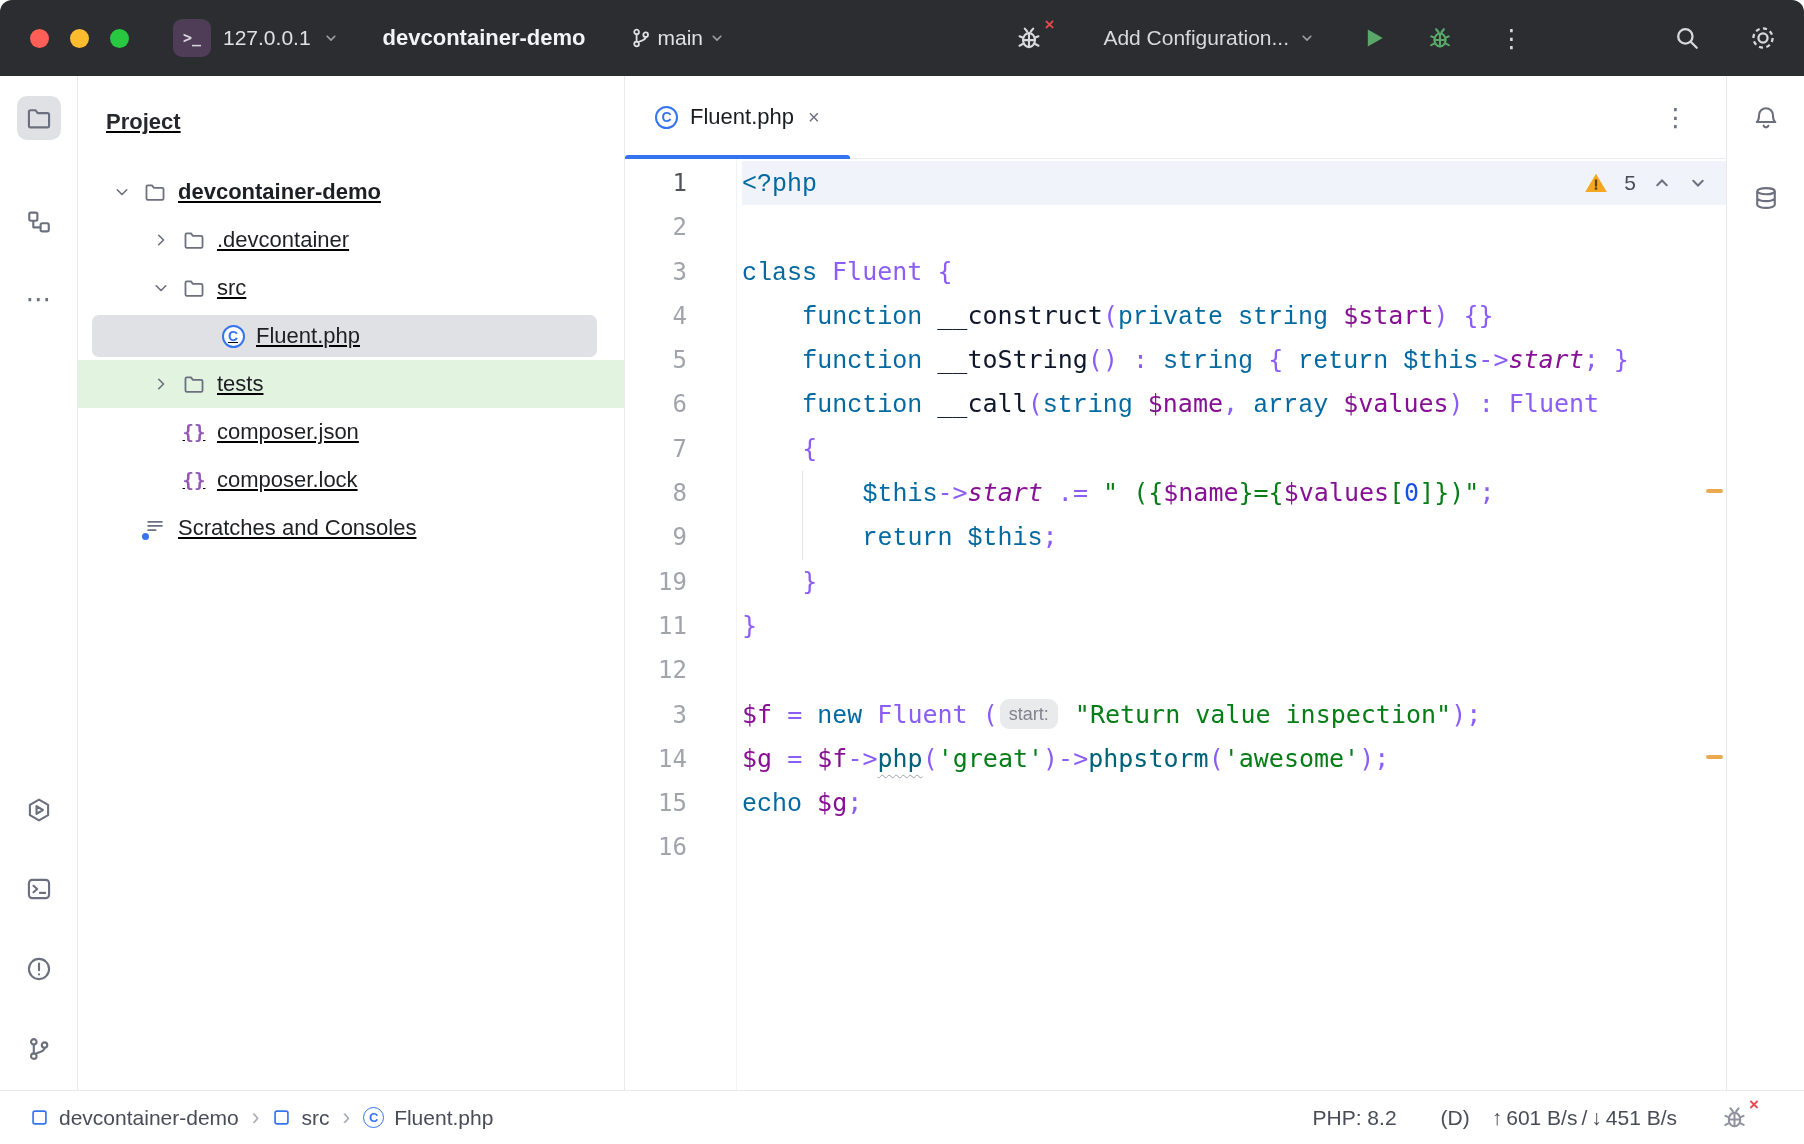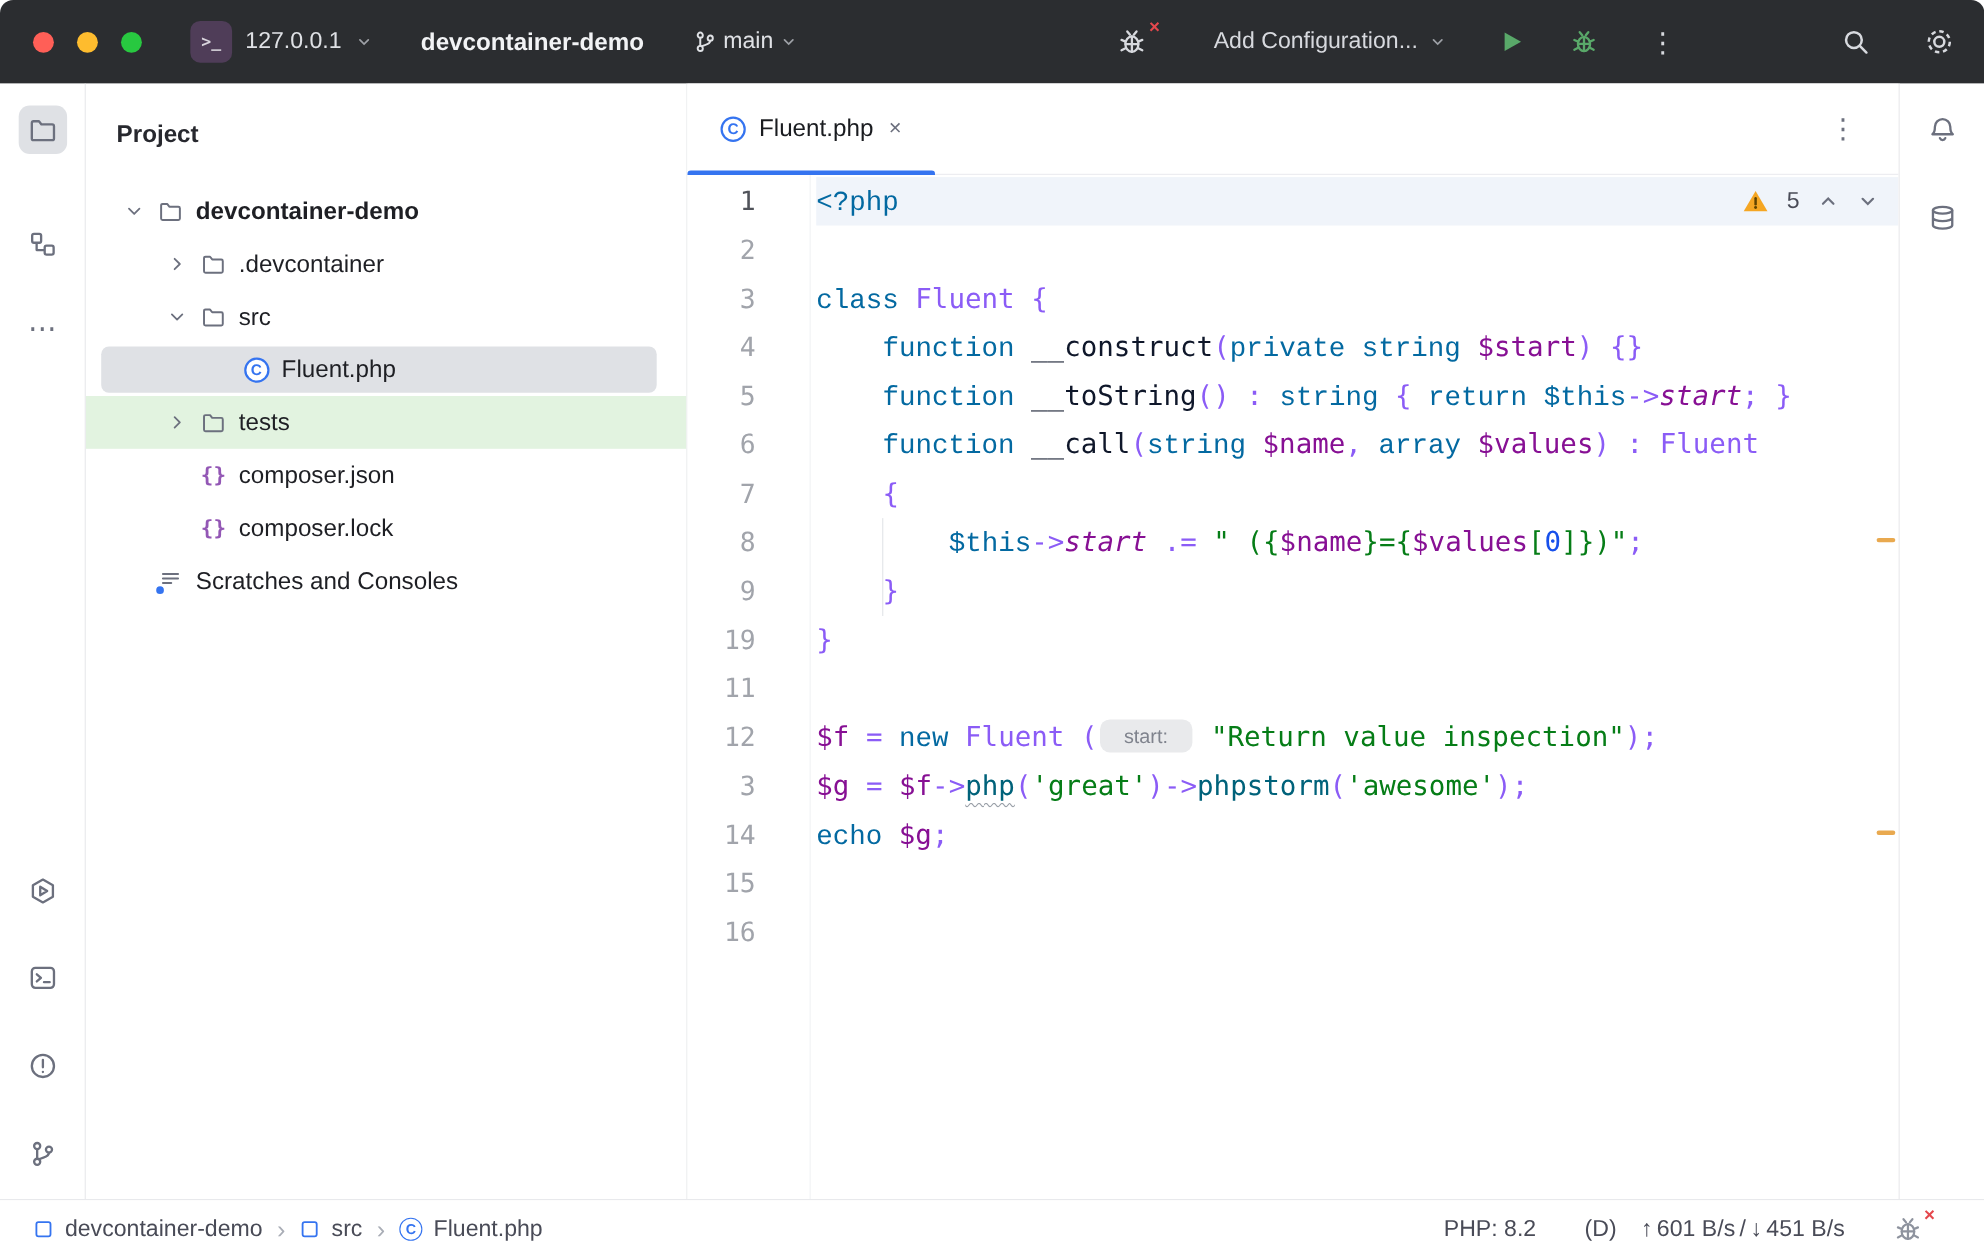--- a/index.html
+++ b/index.html
@@ -37,21 +37,21 @@
   .main { flex:1; display:flex; min-height:0; }
   .left-strip { width:78px; flex:none; position:relative; background:#fff; border-right:1px solid #E8E9EC; color:#6C707E; }
   .right-strip { width:78px; flex:none; position:relative; background:#fff; border-left:1px solid #E8E9EC; color:#6C707E; }
   .lt { position:absolute; left:50%; transform:translateX(-50%); width:44px; height:44px; border-radius:10px;
         display:flex; align-items:center; justify-content:center; cursor:pointer; }
   .lt svg { width:26px; height:26px; }
   .lt.active { background:#DFE1E5; }
   .lt .more-glyph { font-size:26px; color:#6C707E; font-family:"DejaVu Sans",sans-serif; }
 
   
-  .project-panel { width:547px; flex:none; background:#fff; border-right:1px solid #E8E9EC; overflow:hidden; }
+  .project-panel { width:547px; flex:none; background:#fff; border-right:1px solid #E8E9EC; overflow:hidden;text-decoration:underline; }
   .panel-header { height:92px; display:flex; align-items:center; padding-left:28px; font-size:22px; font-weight:700; color:#27282E; }
   .tree-row { position:relative; height:48px; display:flex; align-items:center; cursor:pointer; }
   .tree-row > * { position:relative; z-index:1; }
   .tree-row.selected::before { content:""; position:absolute; left:14px; right:27px; top:3px; bottom:3px;
         background:#DFE1E5; border-radius:7px; z-index:0; }
   .tree-row.hl { background:#E2F3E0; }
   .chev { width:28px; display:flex; justify-content:center; color:#6C707E; }
   .chev svg { width:20px; height:20px; }
   .ticon { width:26px; margin-left:6px; display:flex; justify-content:center; align-items:center; color:#6C707E; }
   .ticon svg { width:22px; height:22px; }
@@ -82,21 +82,21 @@
   .code-col { flex:1; padding-top:2px; padding-left:5px; border-left:1px solid #F1F2F4; position:relative; }
   .cline { height:44.3px; line-height:44.3px; white-space:pre; font:25px/44.3px "DejaVu Sans Mono",monospace; color:#080808; }
   .cline.cur { background:#F0F4FA; }
   .indent-guide { position:absolute; left:65px; top:312px; height:89px; width:1px; background:#E2E4E8; }
   .seg-p { color:#8b5cf6; } .seg-k { color:#0369a1;font-family:Liberation Mono, monospace; } .seg-d { color:#0f172a; }
   .seg-v { color:#871094; } .seg-f { color:#871094; font-style:italic; }
   .seg-s { color:#067D17; } .seg-m { color:#00627A; } .seg-n { color:#1750EB; }
   .seg-w { color:#00627A; text-decoration-line:underline; text-decoration-style:wavy;
            text-decoration-color:#9AA0A8; text-decoration-thickness:1px; text-underline-offset:7px; }
   .inlay { display:inline-block; vertical-align:middle; background:#E9EAEC; color:#7F838D;
-           font:18px/30px "Liberation Sans",sans-serif; border-radius:9px; padding:0 22px; margin:0 2px 4px 2px; }
+           font:18px/30px "Liberation Sans",sans-serif; border-radius:9px; padding:0 9px; margin:0 2px 4px 2px; }
   .inspect-widget { position:absolute; top:12px; right:18px; display:flex; align-items:center; gap:16px;
                     color:#494B57; font-size:21px; cursor:pointer; }
   .inspect-widget svg.warn { width:24px; height:24px; }
   .inspect-widget svg.nav { width:20px; height:20px; color:#6C707E; }
   .mark { position:absolute; right:3px; width:17px; height:4px; border-radius:2px; background:#E9A94F; }
   .mark1 { top:330px; } .mark2 { top:596px; }
 
   
   .statusbar { height:54px; flex:none; border-top:1px solid #E8E9EC; background:#fff; display:flex;
                align-items:center; padding:0 56px 0 30px; font-size:21px; color:#494B57; }
@@ -364,20 +364,21 @@
         <div class="code-col">
           <div class="indent-guide"></div>
         <div class="cline cur"><span class="seg-k">&lt;?php</span></div>
             <div class="cline"></div>
             <div class="cline"><span class="seg-k">class</span><span class="seg-p"> Fluent {</span></div>
             <div class="cline"><span class="seg-p">    </span><span class="seg-k">function</span><span class="seg-p"> </span><span class="seg-d">__construct</span><span class="seg-p">(</span><span class="seg-k">private</span><span class="seg-p"> </span><span class="seg-k">string</span><span class="seg-p"> </span><span class="seg-v">$start</span><span class="seg-p">) {}</span></div>
             <div class="cline"><span class="seg-p">    </span><span class="seg-k">function</span><span class="seg-p"> </span><span class="seg-d">__toString</span><span class="seg-p">() : </span><span class="seg-k">string</span><span class="seg-p"> { </span><span class="seg-k">return</span><span class="seg-p"> </span><span class="seg-k">$this</span><span class="seg-p">-&gt;</span><span class="seg-f">start</span><span class="seg-p">; }</span></div>
             <div class="cline"><span class="seg-p">    </span><span class="seg-k">function</span><span class="seg-p"> </span><span class="seg-d">__call</span><span class="seg-p">(</span><span class="seg-k">string</span><span class="seg-p"> </span><span class="seg-v">$name</span><span class="seg-p">, </span><span class="seg-k">array</span><span class="seg-p"> </span><span class="seg-v">$values</span><span class="seg-p">) : Fluent</span></div>
             <div class="cline"><span class="seg-p">    {</span></div>
             <div class="cline"><span class="seg-p">        </span><span class="seg-k">$this</span><span class="seg-p">-&gt;</span><span class="seg-f">start</span><span class="seg-p"> .= </span><span class="seg-s">" ({</span><span class="seg-v">$name</span><span class="seg-s">}={</span><span class="seg-v">$values</span><span class="seg-s">[</span><span class="seg-n">0</span><span class="seg-s">]})"</span><span class="seg-p">;</span></div>
+            <div class="cline"><span class="seg-p">        </span><span class="seg-k">return</span><span class="seg-p"> </span><span class="seg-k">$this</span><span class="seg-p">;</span></div>
             <div class="cline"><span class="seg-p">    }</span></div>
             <div class="cline"><span class="seg-p">}</span></div>
             <div class="cline"></div>
             <div class="cline"><span class="seg-v">$f</span><span class="seg-p"> = </span><span class="seg-k">new</span><span class="seg-p"> Fluent (</span><span class="inlay">start:</span><span class="seg-p"> </span><span class="seg-s">"Return value inspection"</span><span class="seg-p">);</span></div>
             <div class="cline"><span class="seg-v">$g</span><span class="seg-p"> = </span><span class="seg-v">$f</span><span class="seg-p">-&gt;</span><span class="seg-w">php</span><span class="seg-p">(</span><span class="seg-s">'great'</span><span class="seg-p">)-&gt;</span><span class="seg-m">phpstorm</span><span class="seg-p">(</span><span class="seg-s">'awesome'</span><span class="seg-p">);</span></div>
             <div class="cline"><span class="seg-k">echo</span><span class="seg-p"> </span><span class="seg-v">$g</span><span class="seg-p">;</span></div>
             <div class="cline"></div>
           </div>
 
         <div class="inspect-widget">

